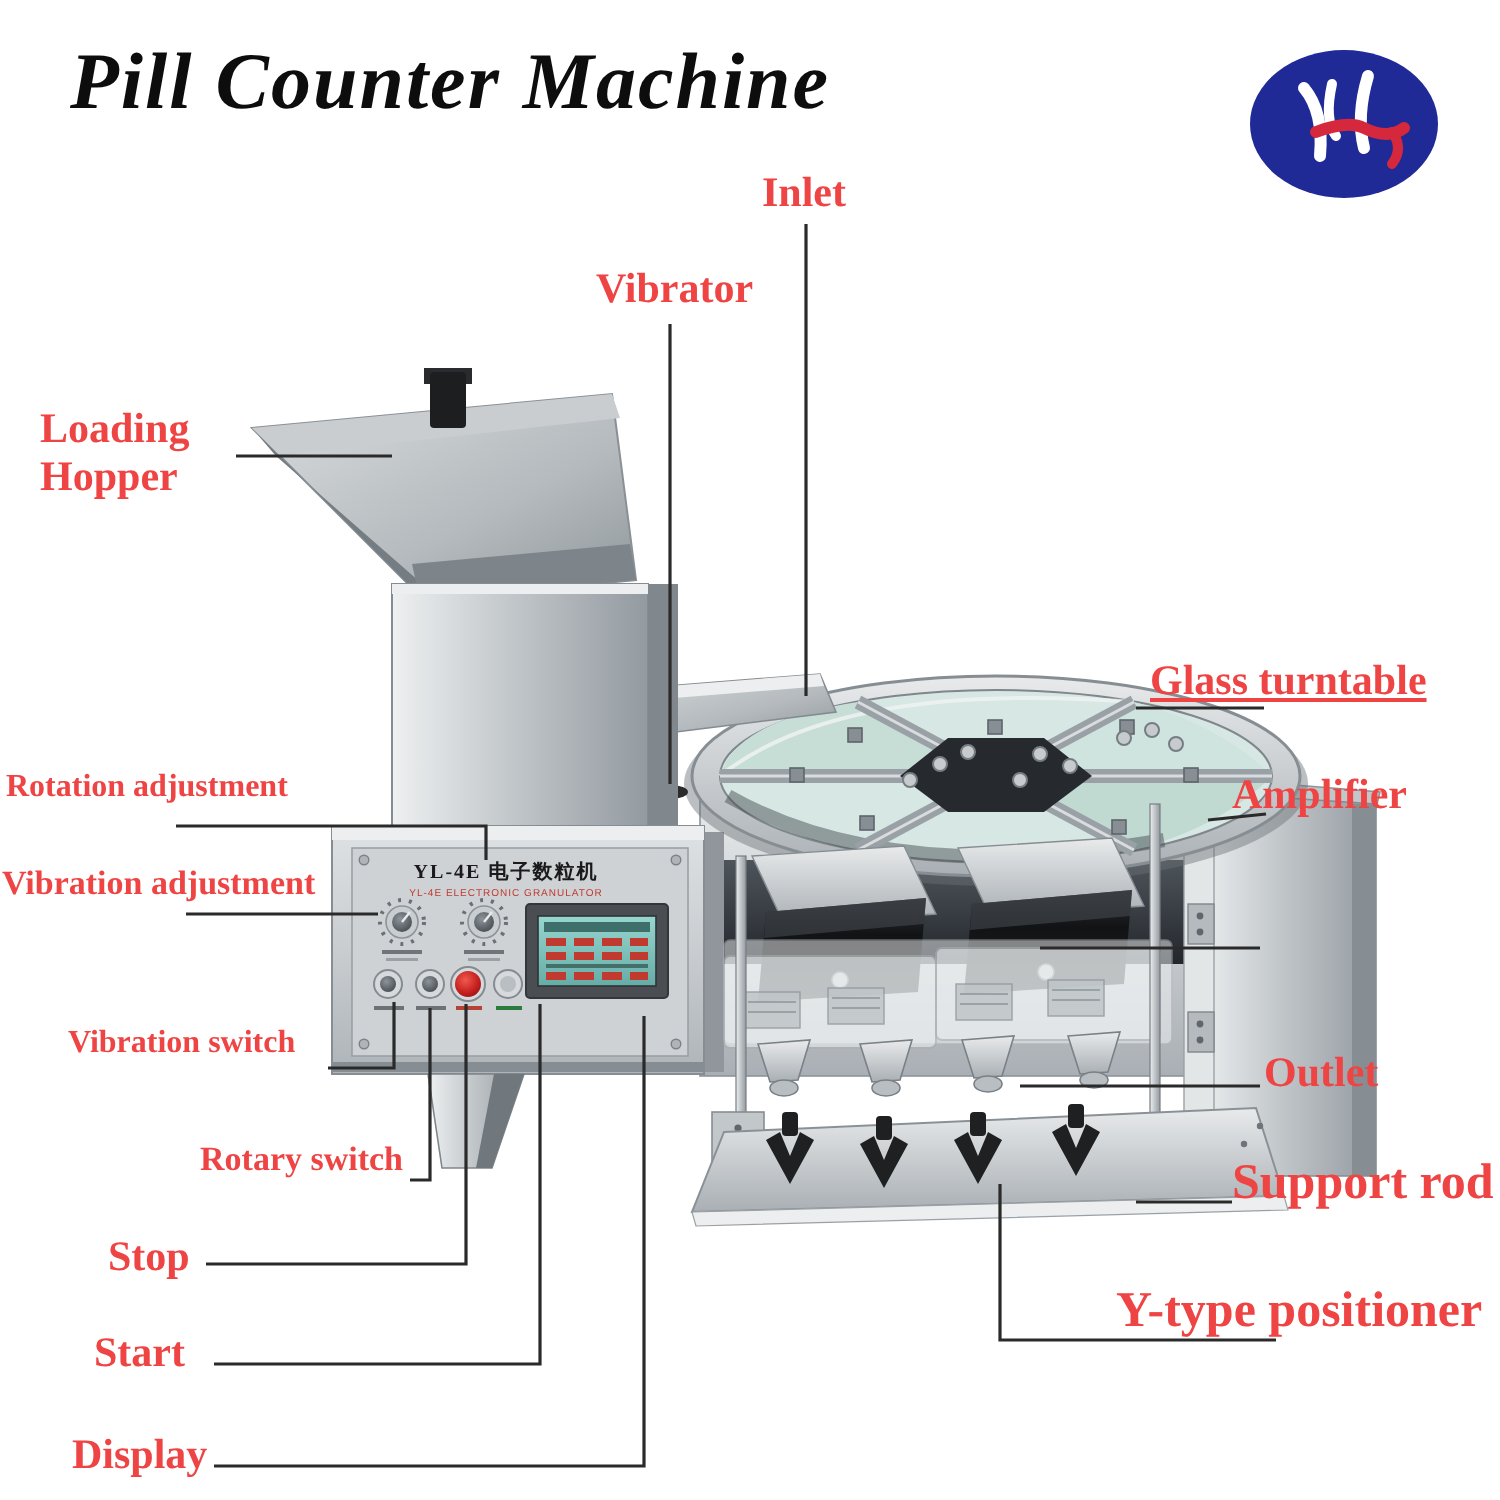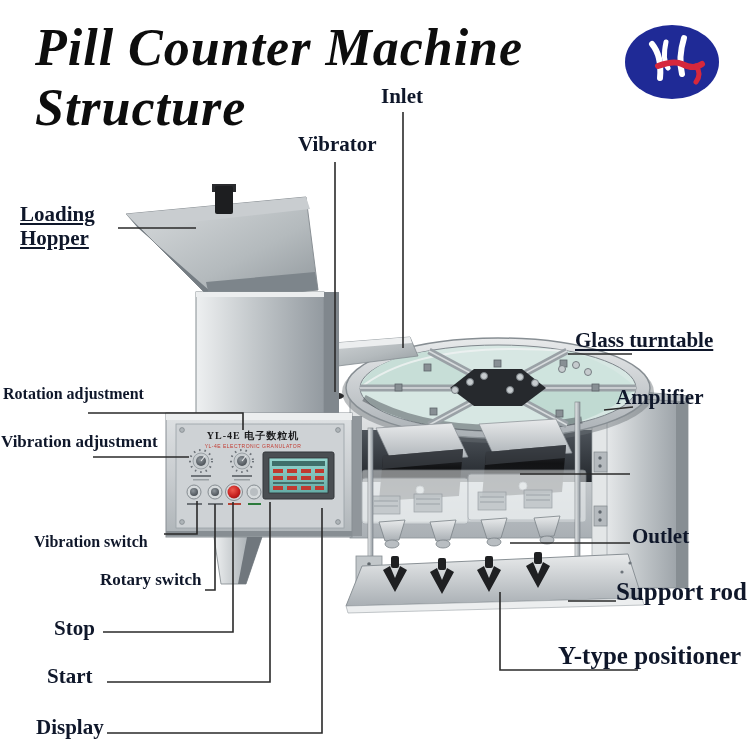--- a/index.html
+++ b/index.html
@@ -1,22 +1,22 @@
 <!DOCTYPE html>
 <html><head>
 <meta charset="utf-8">
 <style>
   html,body{margin:0;padding:0;background:#fff;}
   #stage{position:relative;width:750px;height:750px;background:#ffffff;overflow:hidden;
          font-family:"Liberation Serif",serif;}
   #machine-svg{position:absolute;left:0;top:0;width:750px;height:750px;}
   .title{position:absolute;left:35px;top:18px;width:560px;
          font-family:"Liberation Serif",serif;font-weight:bold;font-style:italic;
-         font-size:52px;line-height:1.15;color:#0d0d0d;letter-spacing:1px;}
-  .label{position:absolute;color:#0f172a;font-weight:bold;white-space:nowrap;
+         font-size:40px;line-height:1.15;color:#0d0d0d;letter-spacing:1px;}
+  .label{position:absolute;color:#ef4444;font-weight:bold;white-space:nowrap;
          font-family:"Liberation Serif",serif;line-height:1.15;}
   .lab-lg{font-size:21px;}
   .lab-md{font-size:25px;}
   .lab-sm{font-size:16px;}
   .wrap{white-space:normal;}
   .logo{position:absolute;left:622px;top:22px;width:100px;height:80px;}
 </style>
 </head>
 <body>
 
@@ -324,41 +324,40 @@
       <polyline points="604,410 633,407"></polyline>
       <polyline points="520,474 630,474"></polyline>
       <polyline points="510,543 630,543"></polyline>
       <polyline points="568,601 616,601"></polyline>
       <polyline points="500,592 500,670 638,670"></polyline>
     </g>
   </svg>
 
   <div class="title">
     <div>Pill Counter Machine</div>
-    <div>Structure</div>
   </div>
 
   <svg class="logo" viewBox="0 0 100 80">
     <ellipse cx="50" cy="40" rx="47" ry="37" fill="#1f2a96"></ellipse>
     <path d="M30,22 Q40,34 38,56" stroke="#ffffff" stroke-width="6" fill="none" stroke-linecap="round"></path>
     <path d="M44,20 Q40,38 46,46" stroke="#ffffff" stroke-width="5" fill="none" stroke-linecap="round"></path>
     <path d="M62,16 Q56,36 60,52" stroke="#ffffff" stroke-width="6" fill="none" stroke-linecap="round"></path>
     <path d="M36,44 Q52,38 60,42 Q72,48 80,42" stroke="#d6283c" stroke-width="6" fill="none" stroke-linecap="round"></path>
     <path d="M74,44 Q80,52 74,60" stroke="#d6283c" stroke-width="5" fill="none" stroke-linecap="round"></path>
   </svg>
 
   <div class="label lab-lg" style="left:381px;top:84px;">Inlet</div>
   <div class="label lab-lg" style="left:298px;top:132px;">Vibrator</div>
-  <div class="label lab-lg wrap" style="left:20px;top:202px;width:112px;text-decoration:underline;">Loading Hopper</div>
+  <div class="label lab-lg wrap" style="left:20px;top:202px;width:112px;">Loading Hopper</div>
   <div class="label lab-lg" style="left:575px;top:328px;text-decoration:underline;">Glass turntable</div>
   <div class="label lab-lg" style="left:616px;top:385px;">Amplifier</div>
   <div class="label lab-lg" style="left:632px;top:524px;">Outlet</div>
   <div class="label lab-md" style="left:616px;top:578px;">Support rod</div>
   <div class="label lab-md" style="left:558px;top:642px;">Y-type positioner</div>
   <div class="label lab-sm" style="left:3px;top:385px;">Rotation adjustment</div>
   <div class="label lab-sm" style="left:1px;top:432px;font-size:17px;">Vibration adjustment</div>
-  <div class="label lab-sm" style="left:34px;top:513px;margin-top:20px;">Vibration switch</div>
+  <div class="label lab-sm" style="left:34px;top:513px;">Vibration switch</div>
   <div class="label lab-sm" style="left:100px;top:570px;font-size:17px;">Rotary switch</div>
   <div class="label lab-lg" style="left:54px;top:616px;">Stop</div>
   <div class="label lab-lg" style="left:47px;top:664px;text-align:center;">Start</div>
   <div class="label lab-lg" style="left:36px;top:715px;">Display</div>
 
 </div>
 
 </body></html>

